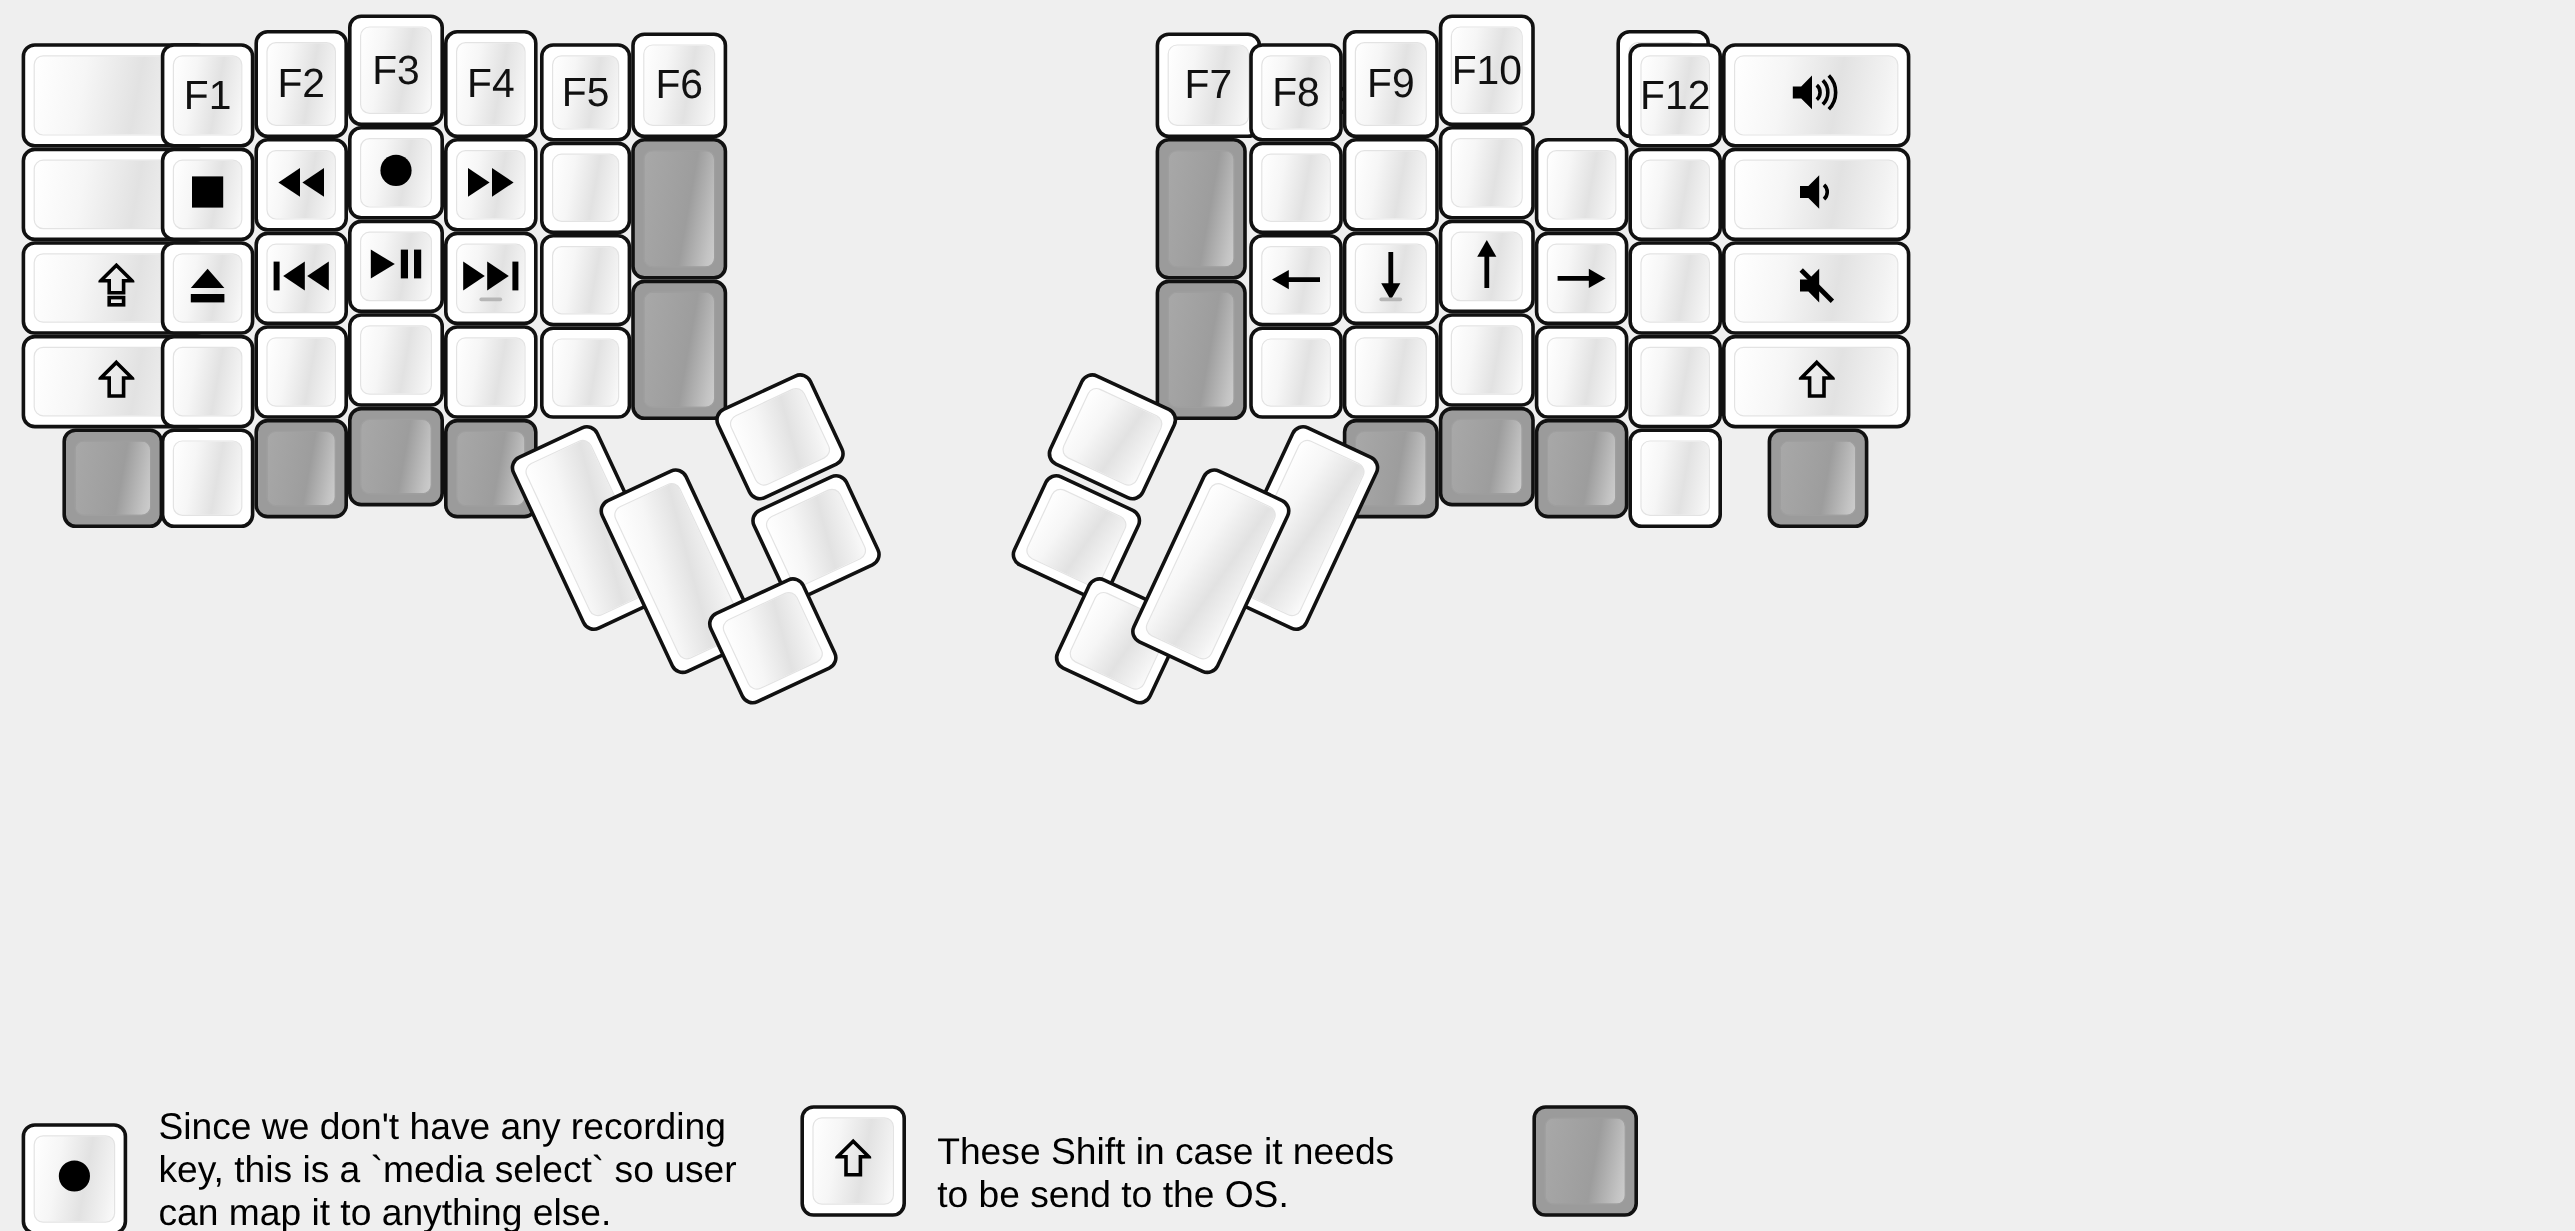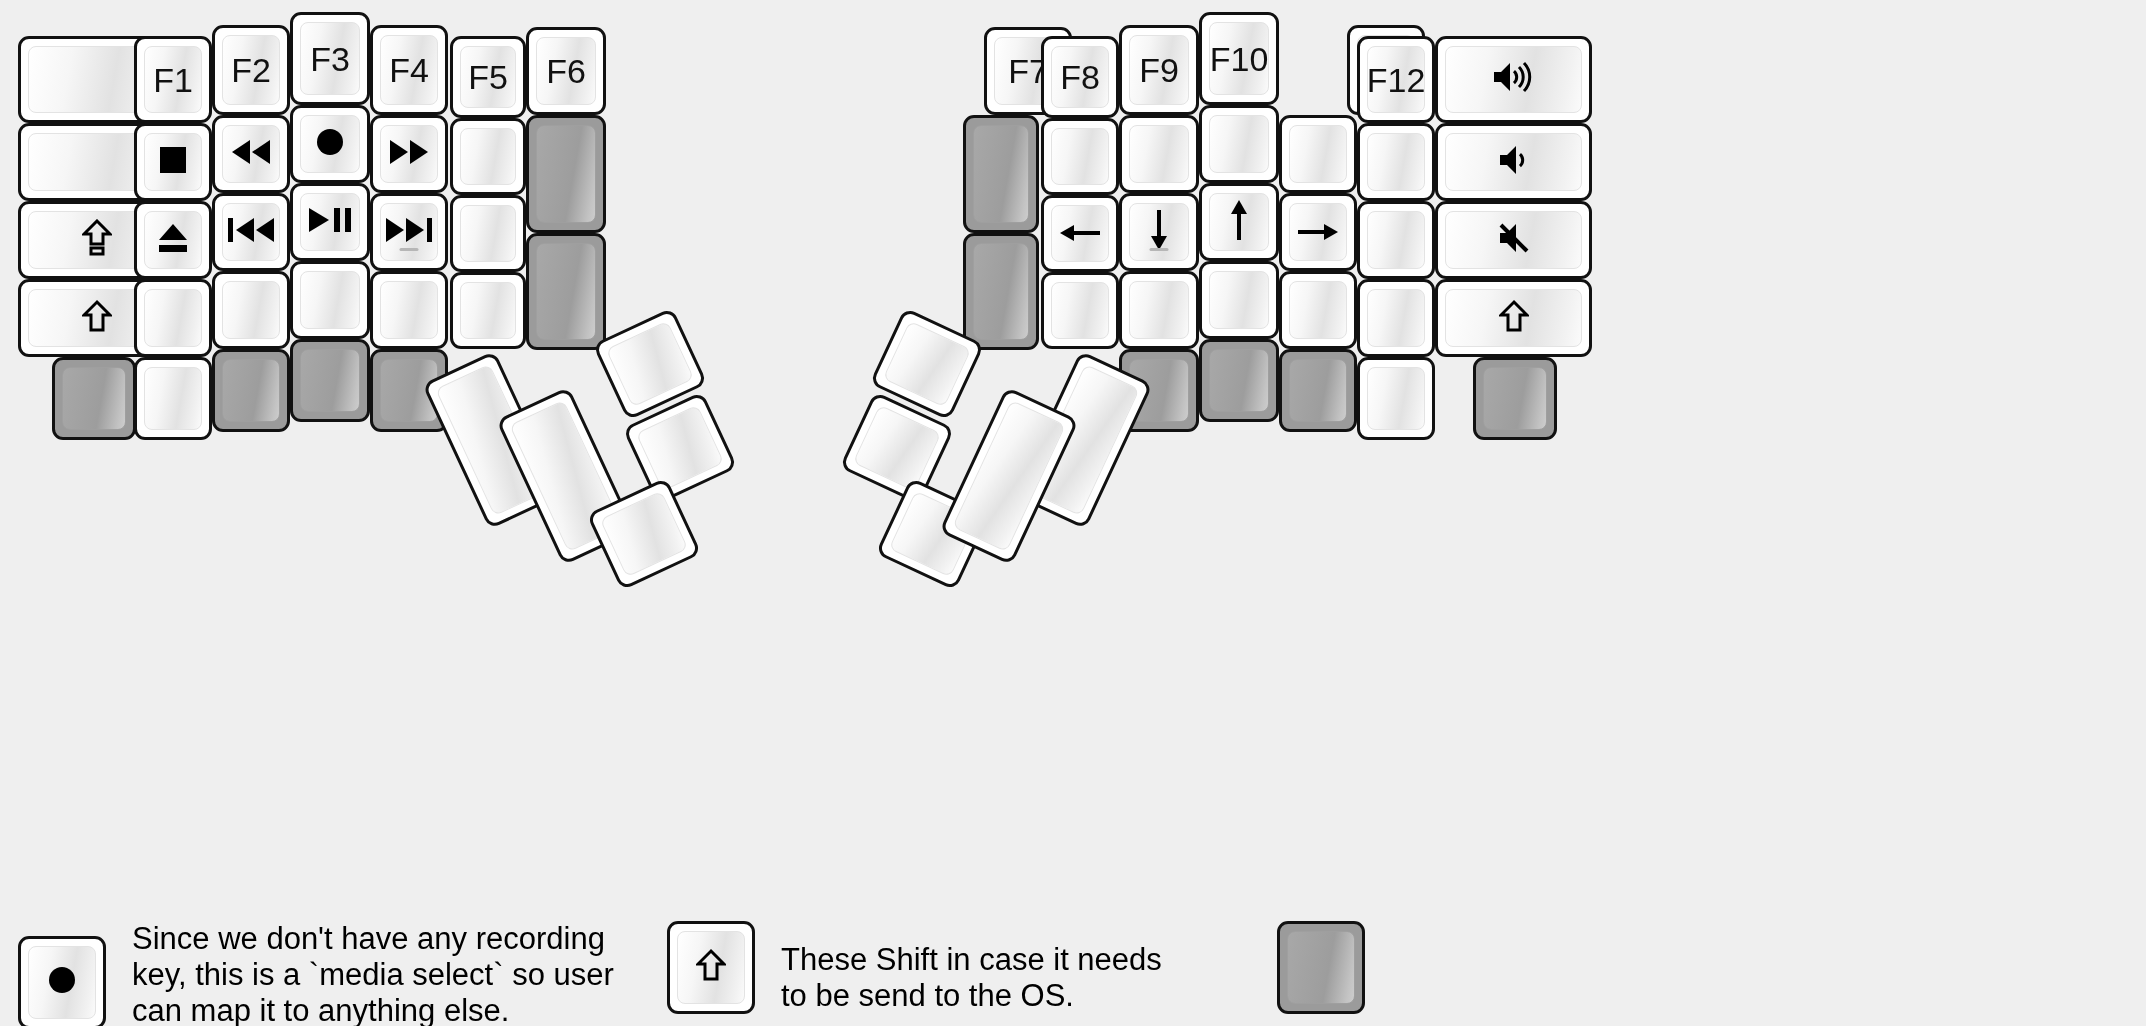--- a/index.html
+++ b/index.html
@@ -281,21 +281,21 @@
         <div class="cap"></div>
       </div>
       <div class="key" style="left: 636px; top: 406px; width: 88px; height: 84px; transform: rotate(-25deg);">
         <div class="cap"></div>
       </div>
       <div class="key" style="left: 600px; top: 492px; width: 88px; height: 84px; transform: rotate(-25deg);">
         <div class="cap"></div>
       </div>
     </div>
   <div id="right-half">
-      <div class="key" style="left: 963px; top: 27px; width: 88px; height: 88px; margin-left: 21px;">
+      <div class="key" style="left: 963px; top: 27px; width: 88px; height: 88px;">
         <div class="cap">
           <span class="legendtxt">F7</span>
         </div>
       </div>
       <div class="key trans" style="left: 963px; top: 115px; width: 76px; height: 118px;">
         <div class="cap"></div>
       </div>
       <div class="key trans" style="left: 963px; top: 233px; width: 76px; height: 117px;">
         <div class="cap"></div>
       </div>

